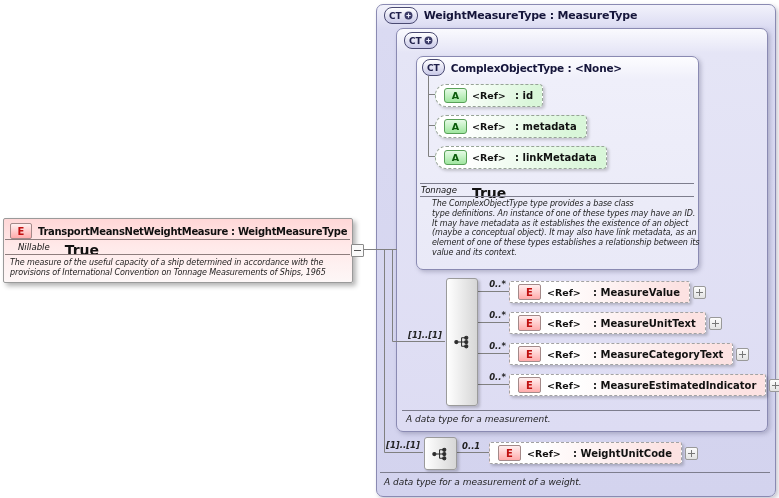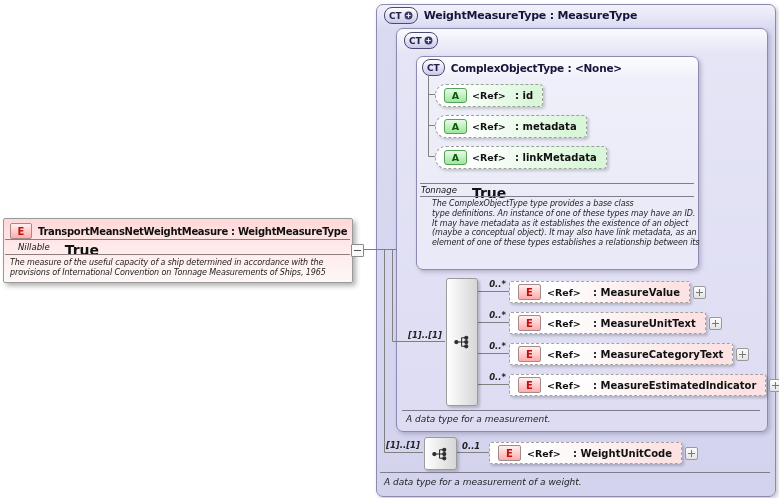--- a/index.html
+++ b/index.html
@@ -156,20 +156,21 @@
     <span class="fact-label">Tonnage</span>
     <span class="fact-value">True</span>
   </div>
   <div class="sep" style="left:420px;top:196px;width:274px;"></div>
   <div class="abs desc" style="left:432px;top:199px;width:276px;">
     <div>The ComplexObjectType type provides a base class</div>
     <div>type definitions. An instance of one of these types may have an ID.</div>
     <div>It may have metadata as it establishes the existence of an object</div>
     <div>(maybe a conceptual object). It may also have link metadata, as an</div>
     <div>element of one of these types establishes a relationship between its</div>
+    <div>value and its context.</div>
   </div>
 
   <span class="occurs" style="left:408px;top:330px;">[1]..[1]</span>
   <div class="seq-box" style="left:446px;top:278px;width:30px;height:126px;">
     <svg width="17" height="14" viewBox="0 0 18 14">
       <g stroke="#2e2e2e" stroke-width="1.1" fill="#2e2e2e">
         <line x1="2.5" y1="7" x2="8" y2="7"></line>
           <line x1="8" y1="2.5" x2="8" y2="11.5"></line>
         <line x1="8" y1="2.5" x2="12.5" y2="2.5"></line>
           <line x1="8" y1="11.5" x2="12.5" y2="11.5"></line>

